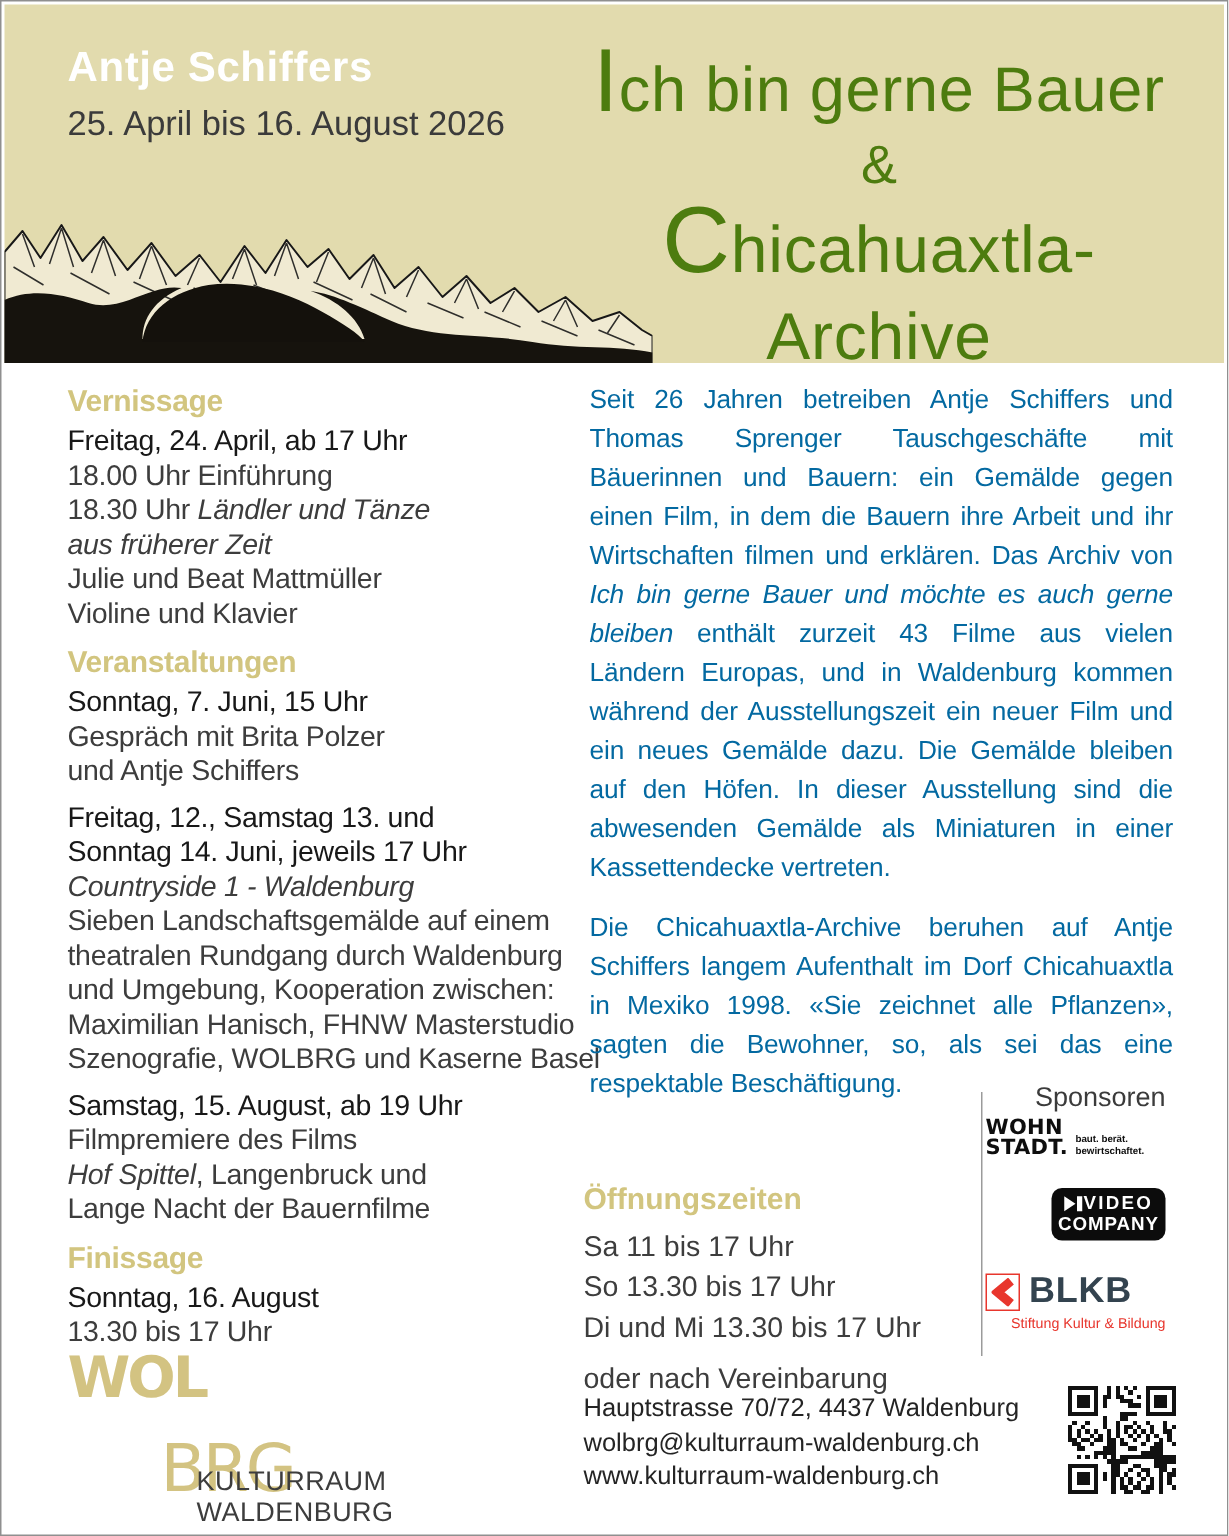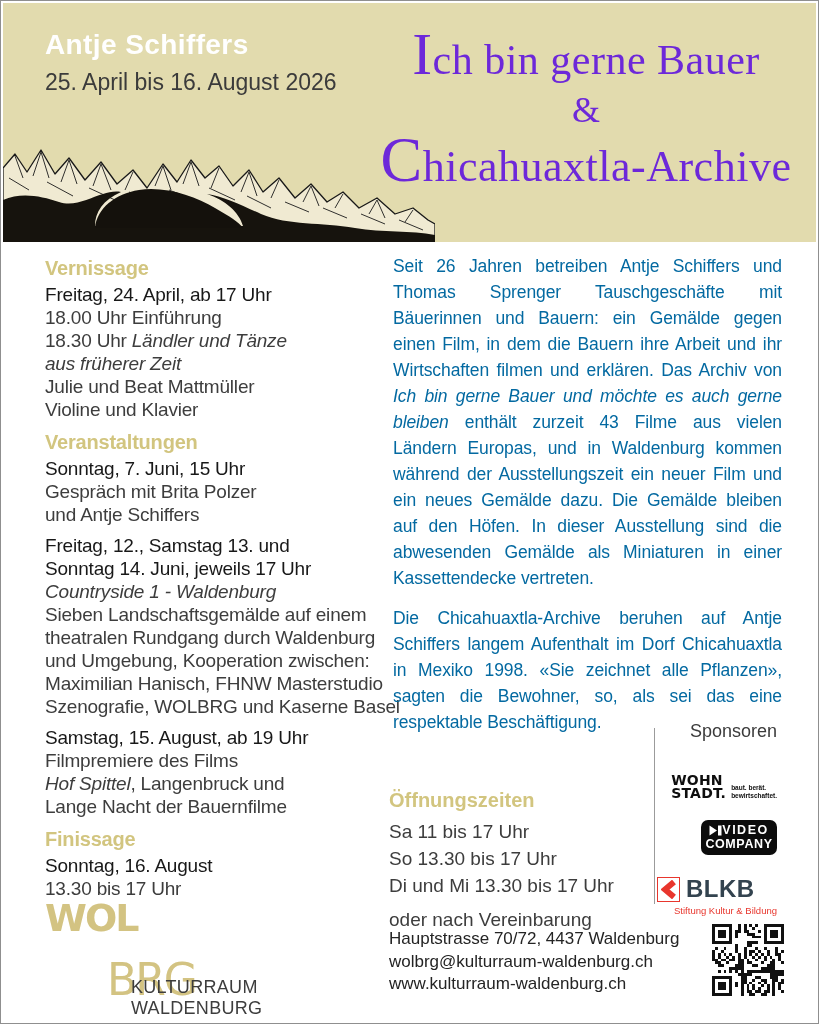--- a/index.html
+++ b/index.html
@@ -6,21 +6,21 @@
   .page {
     position:relative; width:819px; height:1024px; box-sizing:border-box;
     background:#ffffff; border:1px solid #8f8f8f; overflow:hidden;
     font-family:"Liberation Sans", sans-serif;
   }
   
   .header { position:absolute; left:2px; top:2px; right:2px; height:239px; background:#e2dbae; }
   .artist { position:absolute; left:42px; top:26px; font-size:28px; font-weight:bold; color:#ffffff; letter-spacing:0.4px; }
   .dates  { position:absolute; left:42px; top:66px; font-size:23px; color:#3b3b3b; }
   .title  { position:absolute; left:368px; top:22px; width:430px; text-align:center;
-            font-family:Liberation Serif, serif; color:#6d28d9; }
+            font-family:Liberation Sans, sans-serif; color:#4d7c0f; }
   .title .l1  { font-size:42px; line-height:58px; letter-spacing:0.5px; }
   .title .amp { font-size:36px; line-height:42px; }
   .title .l2  { font-size:44px; line-height:58px; letter-spacing:0.5px; }
   .title .init { font-size:1.42em; }
   .mountain { position:absolute; left:0; bottom:0; }
 
   
   .col-left { position:absolute; left:44px; top:256px; width:340px;
               font-size:19px; line-height:23px; letter-spacing:-0.2px; color:#3d3d3d; white-space:nowrap; }
   .gold-h { font-size:20px; font-weight:bold; color:#d2c57f; margin:10px 0 3px; }
@@ -37,21 +37,21 @@
 
   
   .openings { position:absolute; left:388px; top:786px; font-size:19px; line-height:27px; color:#3d3d3d; }
   .openings .gold-h { margin:0 0 4px; }
   .openings .note { margin-top:7px; }
 
   
   .divider-v { position:absolute; left:653px; top:727px; width:1px; height:176px; background:#9b9b9b; }
   .sponsors { position:absolute; left:656px; top:720px; width:120px; }
   .sp-label { text-align:right; font-size:18px; color:#3b3b3b; }
-  .wohnstadt { margin-top:32px; display:flex; justify-content:flex-end; align-items:flex-end; gap:5px; }
+  .wohnstadt { margin-top:4px; display:flex; justify-content:flex-start; align-items:flex-end; gap:5px; }
   .ws-main { font-family:"DejaVu Sans", sans-serif; font-weight:bold; font-size:14px; line-height:13px; letter-spacing:0.2px; color:#0e0e0e; }
   .ws-tag  { font-size:6.5px; font-weight:bold; line-height:7.5px; color:#0e0e0e; padding-bottom:1px; }
   .videobox { margin:20px 0 0 auto; width:76px; background:#0c0c0c; border-radius:7px;
               padding:3px 0 4px; color:#fff; text-align:center; font-weight:bold; }
   .vb-row1 { display:flex; align-items:center; justify-content:center; gap:0; font-size:12.5px; letter-spacing:1.5px; }
   .vb-row2 { font-size:12.5px; letter-spacing:0.6px; }
   .blkb { margin-top:20px; }
   .blkb-row { display:flex; align-items:center; gap:6px; }
   .blkb-mark { width:23px; height:25px; box-sizing:border-box; border:1.5px solid #e8362d;
                display:flex; align-items:center; justify-content:center; background:#fff; }

